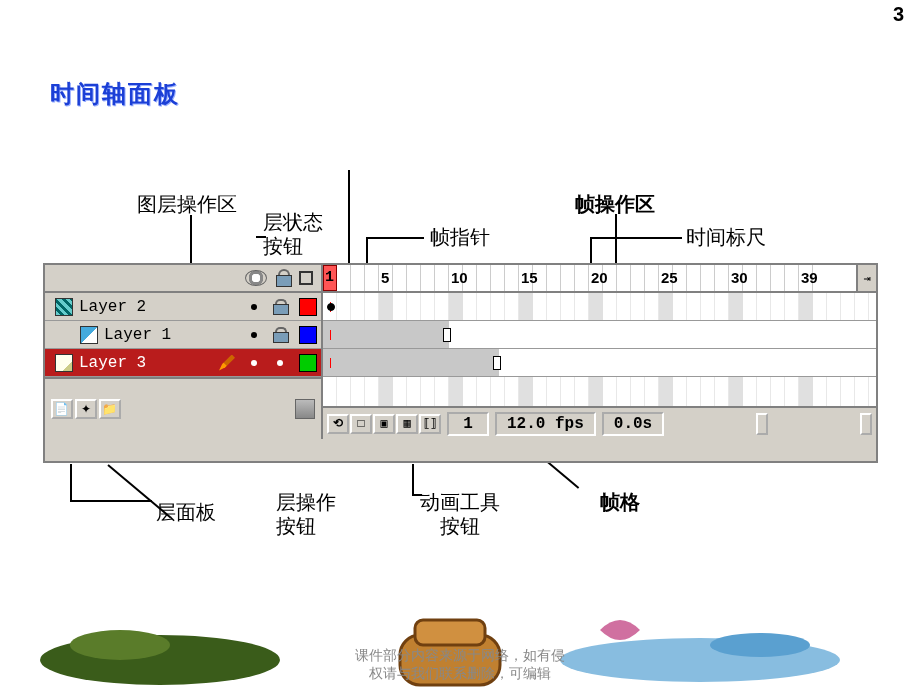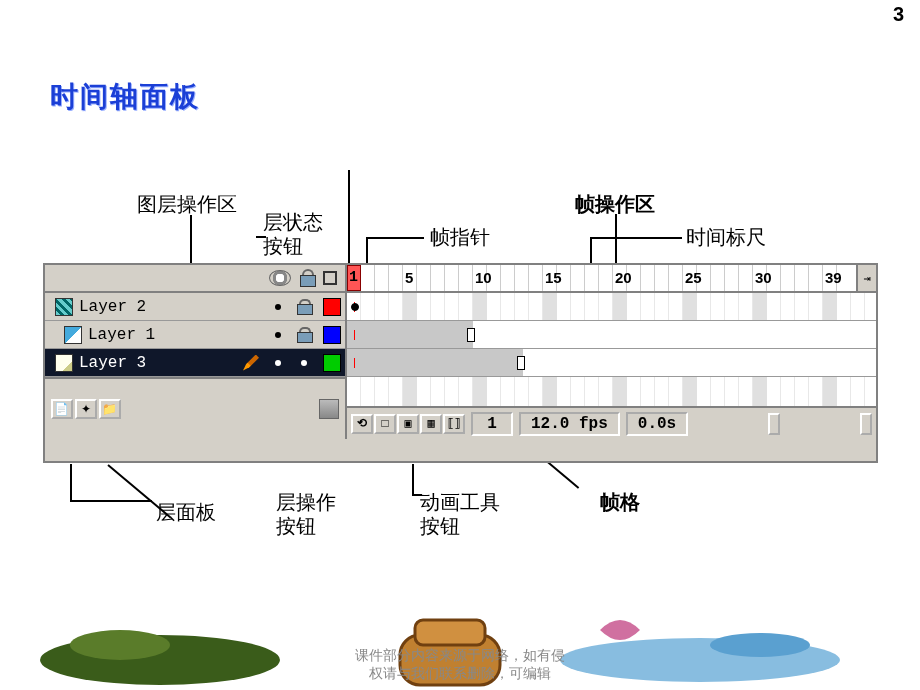--- a/index.html
+++ b/index.html
@@ -10,21 +10,21 @@
     font-family: "Microsoft YaHei", SimSun, sans-serif;
     position: relative;
     overflow: hidden;
   }
   .page-num {
     position: absolute; top: 3px; right: 16px;
     font-weight: bold; font-size: 20px; color: #000;
   }
   .title {
     position: absolute; left: 50px; top: 78px;
-    font-size: 28px; font-weight: 900; color: #1b3fd6;
+    font-size: 24px; font-weight: 900; color: #1b3fd6;
     letter-spacing: 2px;
     text-shadow: 1px 1px 0 #9ab0ff;
   }
 
   
   .label { position: absolute; font-size: 20px; color: #000; white-space: nowrap; line-height: 1.2; }
 
   
   .line { position: absolute; background: #000; }
 
@@ -41,39 +41,39 @@
   }
   .close-x {
     width: 16px; height: 16px; background:#d4d0c8; border:1px solid #808080;
     color:#000; font-size:12px; display:flex; align-items:center; justify-content:center;
     font-family: sans-serif;
   }
   .panel-body {
     display: flex; height: calc(100% - 22px);
   }
   .left-col {
-    width: 302px; border-right: 2px solid #808080; display:flex; flex-direction:column;
+    width: 278px; border-right: 2px solid #808080; display:flex; flex-direction:column;
   }
   .right-col { flex: 1; display:flex; flex-direction:column; position:relative; }
 
   .layer-header {
     height: 28px; border-bottom: 2px solid #808080; display:flex; justify-content:flex-end; align-items:center; gap:8px; padding-right:8px;
     background:#d4d0c8;
   }
   .hdr-eye { width:22px; height:16px; background: radial-gradient(circle,#fff 35%,#888 36% 60%,#d4d0c8 61%); border:1px solid #666; border-radius:50%; }
   .hdr-lock { width:16px; height:18px; position:relative; }
   .hdr-lock::before { content:""; position:absolute; top:0; left:3px; width:8px; height:8px; border:2px solid #666; border-bottom:none; border-radius:6px 6px 0 0; }
   .hdr-lock::after { content:""; position:absolute; bottom:0; left:1px; width:14px; height:10px; background:#7a9db8; border:1px solid #333; }
   .hdr-box { width:14px; height:14px; border:2px solid #333; }
 
   .layer-row {
     height: 28px; border-bottom: 1px solid #999; display:flex; align-items:center; font-family:"Courier New",monospace; font-size:16px; padding-left:10px;
   }
-  .layer-row.indent { padding-left: 19px; }
-  .layer-row.selected { background:#0f172a; color:#fff; }
+  .layer-row.indent { padding-left: 35px; }
+  .layer-row.selected { background:#b91c1c; color:#fff; }
   .layer-icon { width:18px; height:18px; margin-right:6px; border:1px solid #333; display:inline-block; }
   .li-hatch { background: repeating-linear-gradient(45deg,#6cc,#6cc 3px,#066 3px,#066 6px); }
   .li-blue { background: linear-gradient(135deg,#4ad 50%,#fff 51%); }
   .li-note { background: linear-gradient(135deg,#ffe 70%,#cc8 71%); }
   .layer-name { flex:1; }
   .pencil { width:16px; height:16px; background:linear-gradient(45deg,#f90 40%,#c60 41%); clip-path: polygon(0 100%,20% 60%,80% 0,100% 20%,40% 80%); margin-right:6px;}
   .dot { width:6px; height:6px; background:#000; border-radius:50%; margin:0 10px; }
   .selected .dot { background:#fff; }
   .lock-mini { width:14px; height:16px; position:relative; margin:0 6px; }
   .lock-mini::before { content:""; position:absolute; top:0; left:2px; width:8px; height:7px; border:2px solid #666; border-bottom:none; border-radius:5px 5px 0 0; }
@@ -133,21 +133,21 @@
 
 <div class="label" style="left:137px; top:192px;">图层操作区</div>
 <div class="label" style="left:263px; top:210px; white-space:pre;">层状态
 按钮</div>
 <div class="label" style="left:430px; top:225px;">帧指针</div>
 <div class="label" style="left:575px; top:192px;font-weight:bold;">帧操作区</div>
 <div class="label" style="left:686px; top:225px;">时间标尺</div>
 <div class="label" style="left:156px; top:500px;">层面板</div>
 <div class="label" style="left:268px; top:490px; white-space:pre;margin-left:8px;">层操作
 按钮</div>
-<div class="label" style="left:420px; top:490px; white-space:pre;">动画工具
+<div class="label" style="left:420px; top:490px; white-space:pre;text-align:center;">动画工具
 按钮</div>
 <div class="label" style="left:600px; top:490px;font-weight:bold;">帧格</div>
 
 <div class="line" style="left:190px; top:215px; width:2px; height:48px;"></div>
 <div class="line" style="left:256px; top:236px; width:10px; height:2px;"></div>
 <div class="line" style="left:348px; top:170px; width:2px; height:93px;"></div>
 <div class="line" style="left:366px; top:237px; width:58px; height:2px;"></div>
 <div class="line" style="left:366px; top:237px; width:2px; height:28px;"></div>
 <div class="line" style="left:615px; top:214px; width:2px; height:50px;"></div>
 <div class="line" style="left:590px; top:237px; width:92px; height:2px;"></div>

